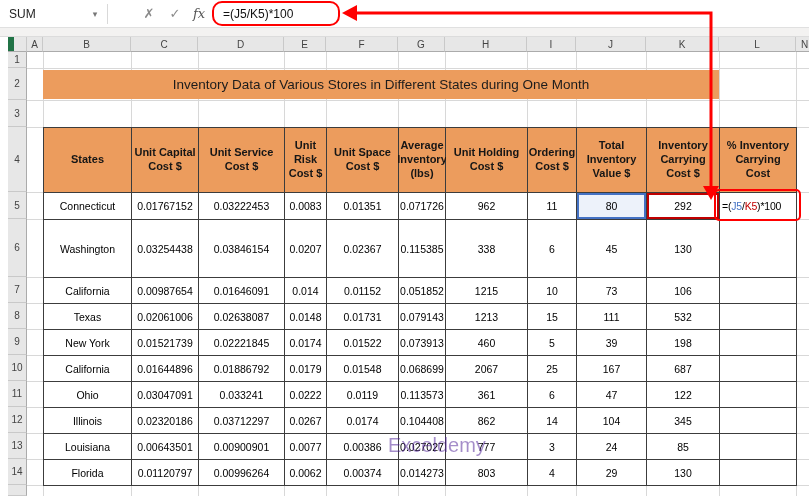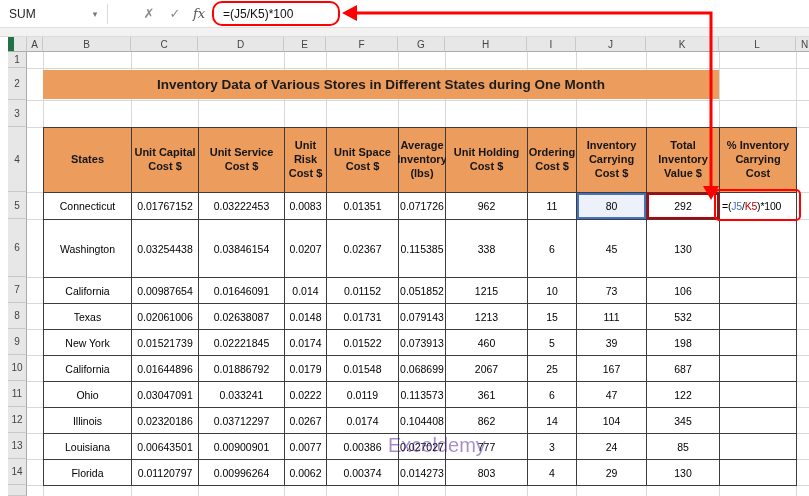--- a/index.html
+++ b/index.html
@@ -32,21 +32,21 @@
   .rh{width:19px;background:#e7e7e7;border-right:1px solid #ababab;border-bottom:1px solid #c9c9c9;
     font-size:10px;color:#444;display:flex;align-items:center;justify-content:center;flex:none;}
 
   
   #gridlines{position:absolute;left:0;top:0;width:809px;height:496px;z-index:0;}
   .gl-h{position:absolute;left:27px;width:782px;height:1px;background:#d8d8d8;}
   .gl-v{position:absolute;top:52px;height:444px;width:1px;background:#d8d8d8;}
 
   
   #title-band{position:absolute;left:43px;top:70px;width:676px;height:29px;background:#ec9c5d;z-index:1;
-    display:flex;align-items:center;justify-content:center;font-weight:bold;font-size:13.5px;color:#1c1c1c;}
+    display:flex;align-items:center;justify-content:center;font-weight:normal;font-size:13.5px;color:#1c1c1c;}
 
   
   #table{position:absolute;left:43px;top:127px;z-index:1;display:grid;background:#fff;
     grid-template-columns:88px 67px 86px 42px 72px 47px 82px 49px 70px 73px 77px;
     grid-template-rows:65px 27px 58px repeat(8,26px);
     border-top:1px solid #3c3c3c;border-left:1px solid #3c3c3c;}
   .th{background:#ec9c5d;font-weight:bold;font-size:11px;color:#161616;display:flex;align-items:center;
     justify-content:center;text-align:center;border-right:1px solid #3c3c3c;border-bottom:1px solid #3c3c3c;
     padding:1px 2px;line-height:1.25;}
   .td{background:#fff;font-size:10.5px;color:#000;display:flex;align-items:center;justify-content:center;
@@ -147,22 +147,22 @@
 
 <div id="table">
   <div class="th">States</div>
   <div class="th">Unit Capital Cost $</div>
   <div class="th">Unit Service Cost $</div>
   <div class="th">Unit Risk Cost $</div>
   <div class="th">Unit Space Cost $</div>
   <div class="th">Average Inventory (lbs)</div>
   <div class="th">Unit Holding Cost $</div>
   <div class="th">Ordering Cost $</div>
+  <div class="th">Total Inventory Value $</div>
   <div class="th">Inventory Carrying Cost $</div>
-  <div class="th">Total Inventory Value $</div>
   <div class="th">% Inventory Carrying Cost</div>
 
   <div class="td">Connecticut</div>
   <div class="td">0.01767152</div>
   <div class="td">0.03222453</div>
   <div class="td">0.0083</div>
   <div class="td">0.01351</div>
   <div class="td">0.071726</div>
   <div class="td">962</div>
   <div class="td">11</div>

